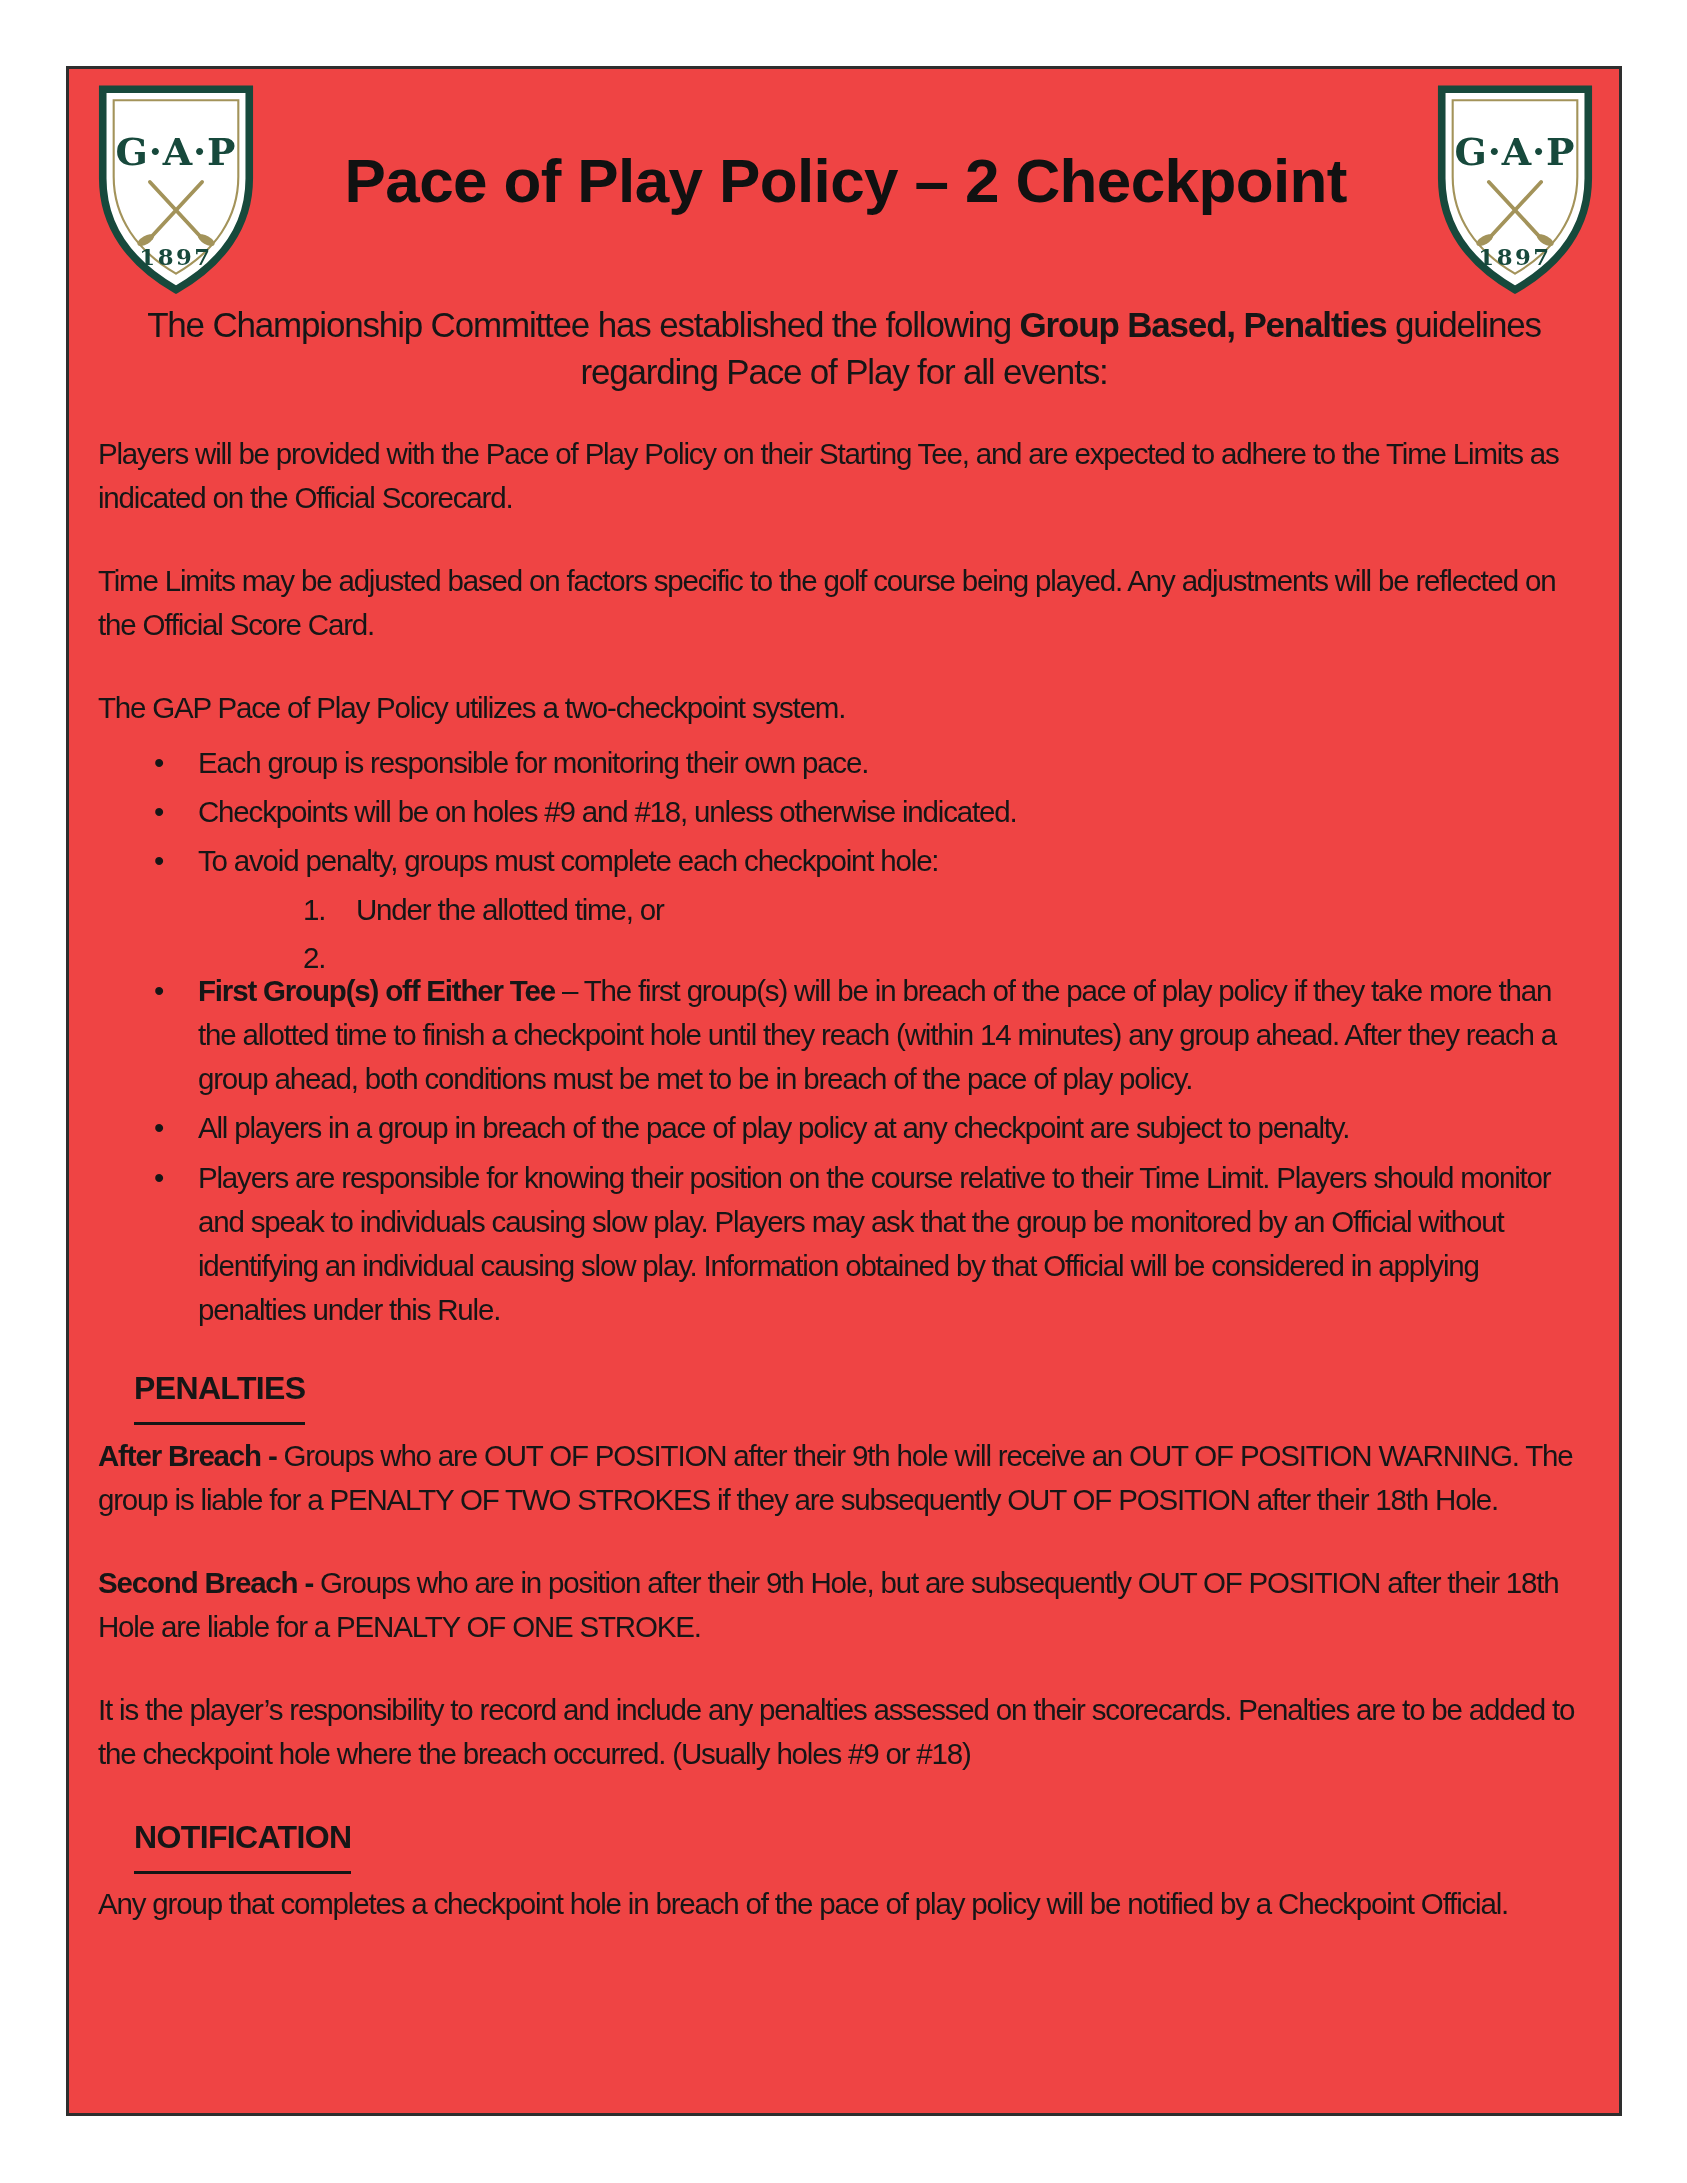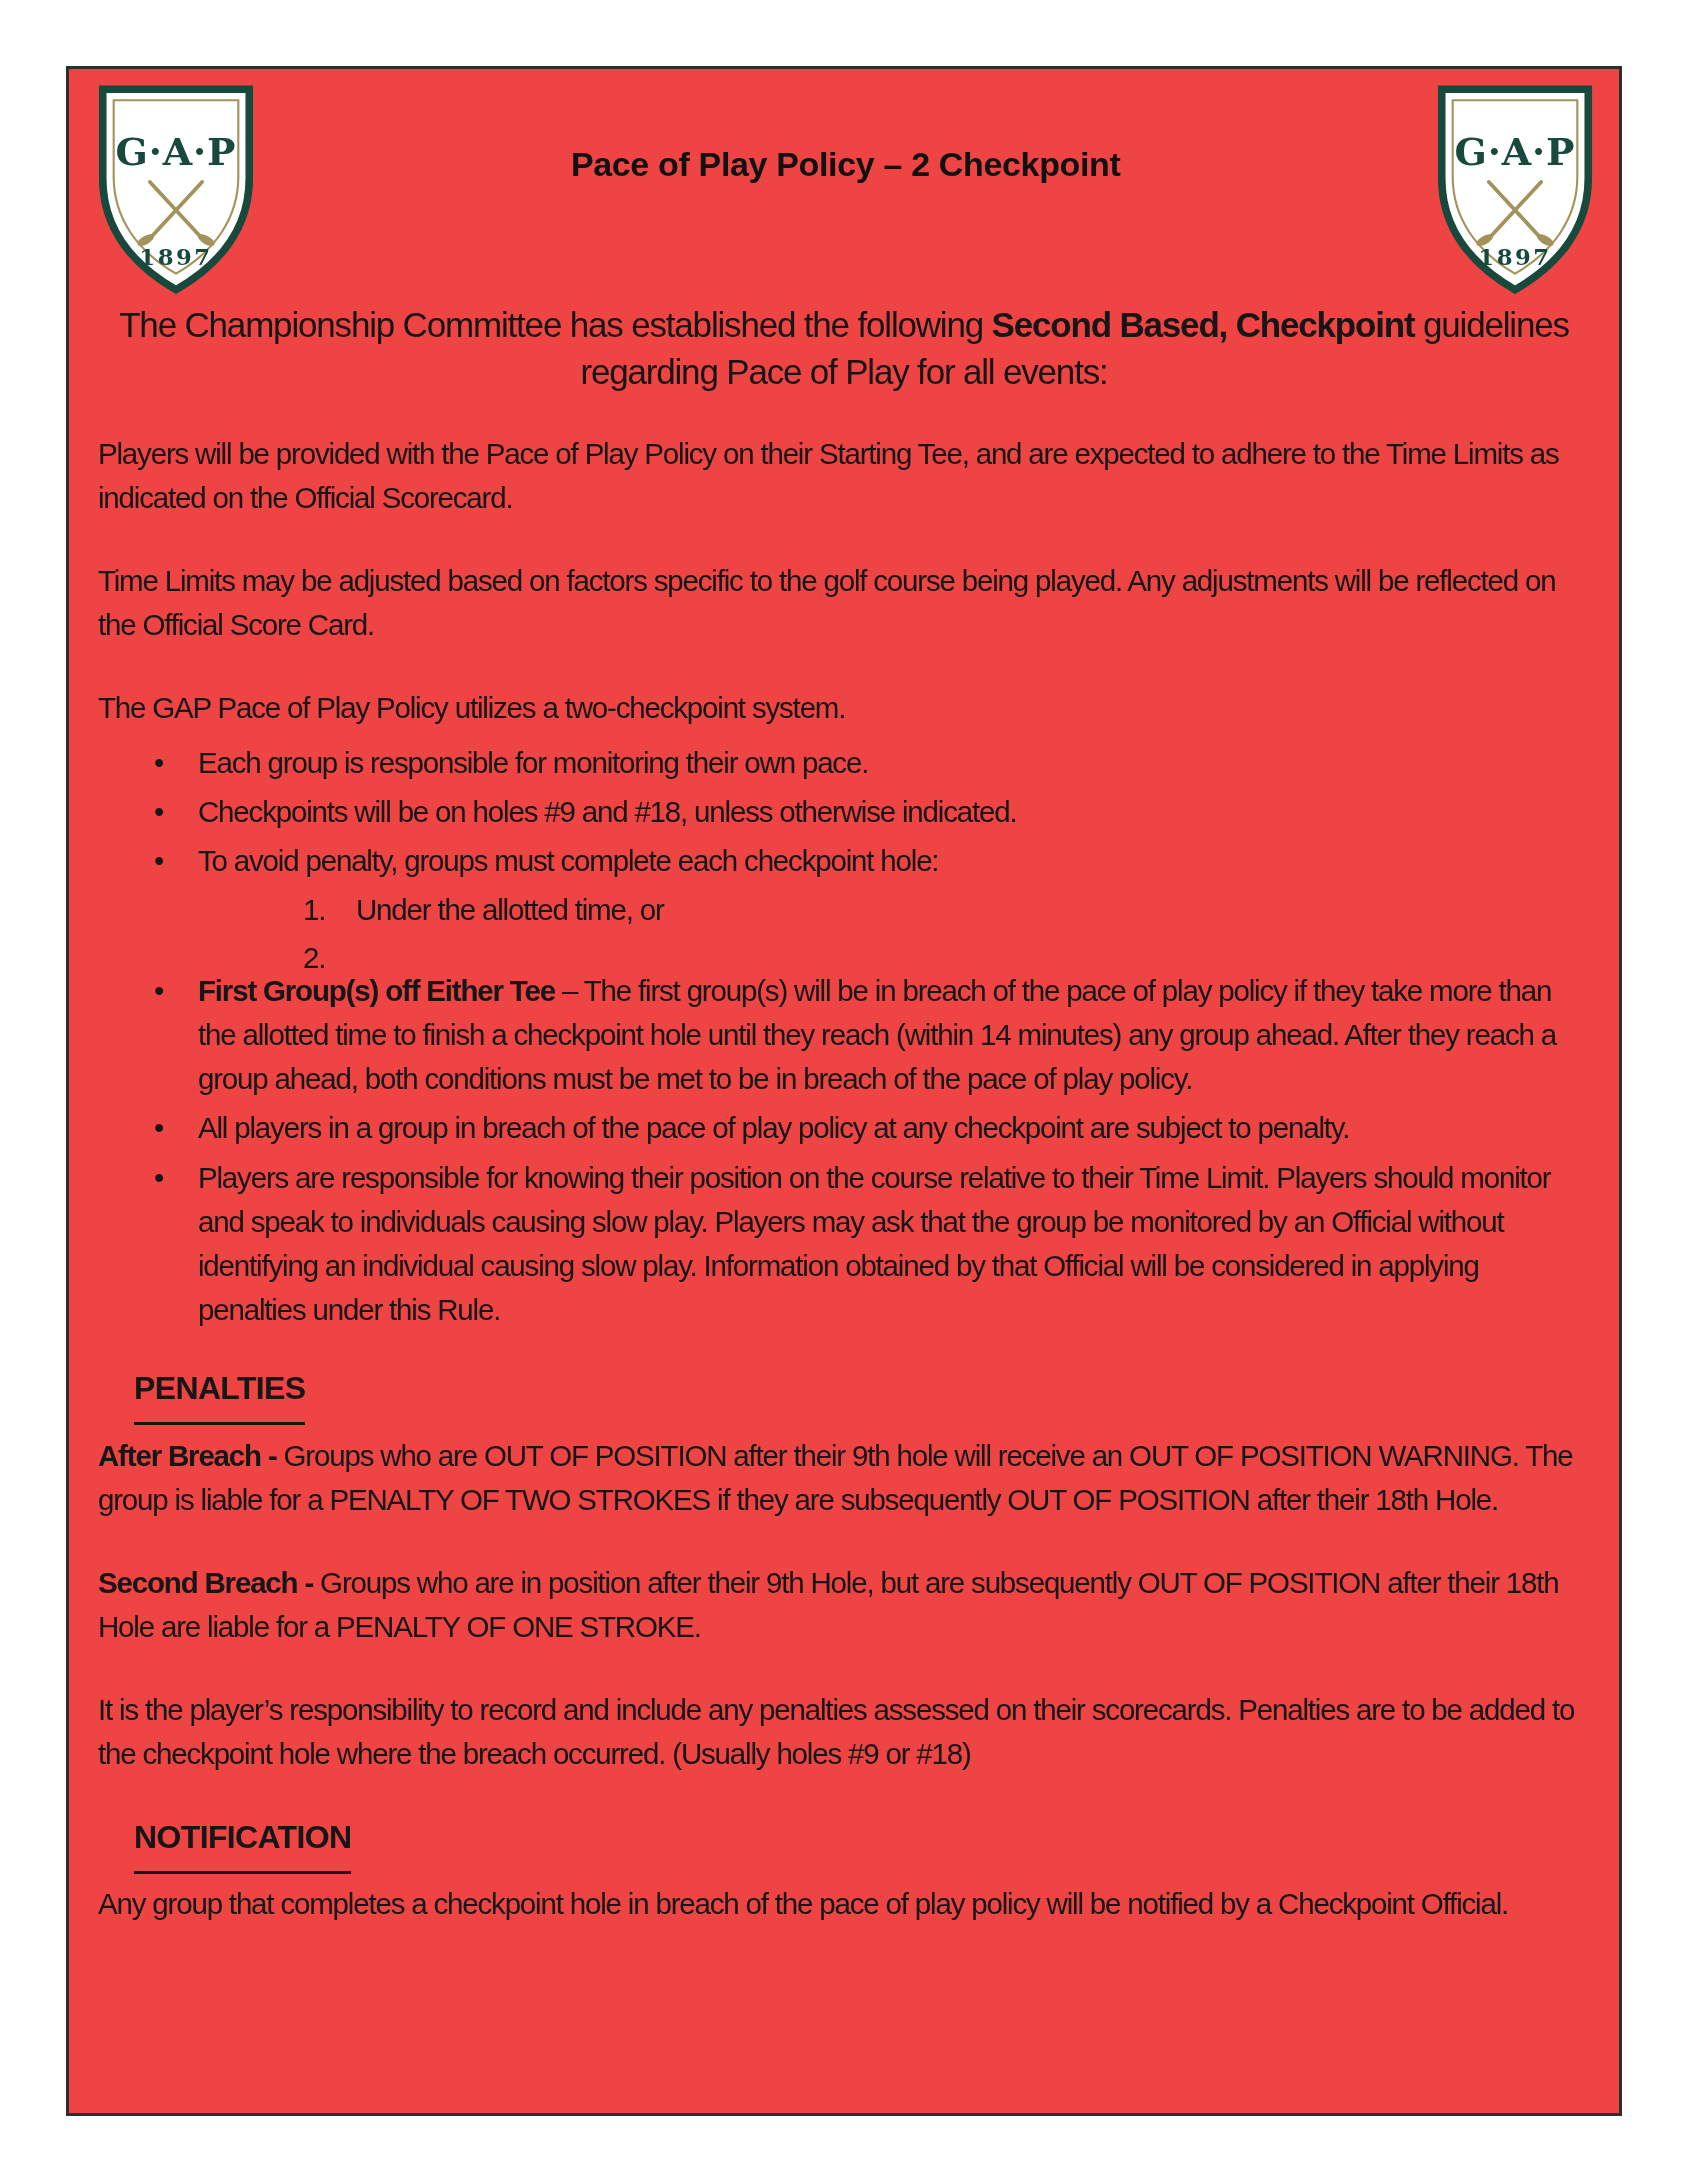--- a/index.html
+++ b/index.html
@@ -45,21 +45,21 @@
     font-family: "DejaVu Serif", serif;
     font-weight: bold;
     font-size: 27px;
     text-anchor: middle;
     letter-spacing: 3px;
   }
   .title {
     flex: 1 1 auto;
     text-align: center;
     margin: 62px 0 0 0;
-    font-size: 34px;
+    font-size: 62px;
     font-weight: bold;
     letter-spacing: -0.01em;
     color: #111111;
   }
   .content { padding: 0 29px; font-size: 29.5px; line-height: 44px; letter-spacing: -0.04em; }
   .intro {
     margin: 5px 0 37px;
     text-align: center;
     font-size: 35px;
     line-height: 47px;
@@ -108,21 +108,21 @@
           <ellipse cx="131" cy="186" rx="11" ry="5" transform="rotate(30 131 186)"></ellipse>
           <ellipse cx="59" cy="186" rx="11" ry="5" transform="rotate(-30 59 186)"></ellipse>
         </g>
         <text class="logo-letters" x="95" y="97">G·A·P</text>
         <text class="logo-year" x="95" y="216">1897</text>
       </svg>
     </div>
 
     <div class="content">
 
-      <p class="intro"><span>The Championship Committee has established the following </span><strong>Second Based, Checkpoint</strong><span> guidelines regarding Pace of Play for all events:</span></p>
+      <p class="intro"><span>The Championship Committee has established the following </span><strong>Group Based, Penalties</strong><span> guidelines regarding Pace of Play for all events:</span></p>
 
       <p class="para">Players will be provided with the Pace of Play Policy on their Starting Tee, and are expected to adhere to the Time Limits as indicated on the Official Scorecard.</p>
 
       <p class="para">Time Limits may be adjusted based on factors specific to the golf course being played. Any adjustments will be reflected on the Official Score Card.</p>
 
       <p class="para tight">The GAP Pace of Play Policy utilizes a two-checkpoint system.</p>
 
       <ul class="blist">
         <li><span class="bullet">•</span><span>Each group is responsible for monitoring their own pace.</span></li>
         <li><span class="bullet">•</span><span>Checkpoints will be on holes #9 and #18, unless otherwise indicated.</span></li>

